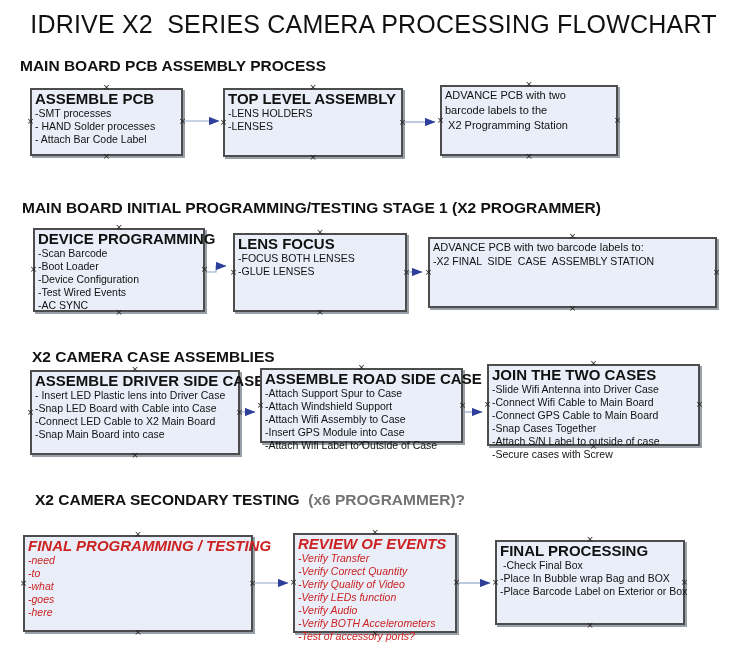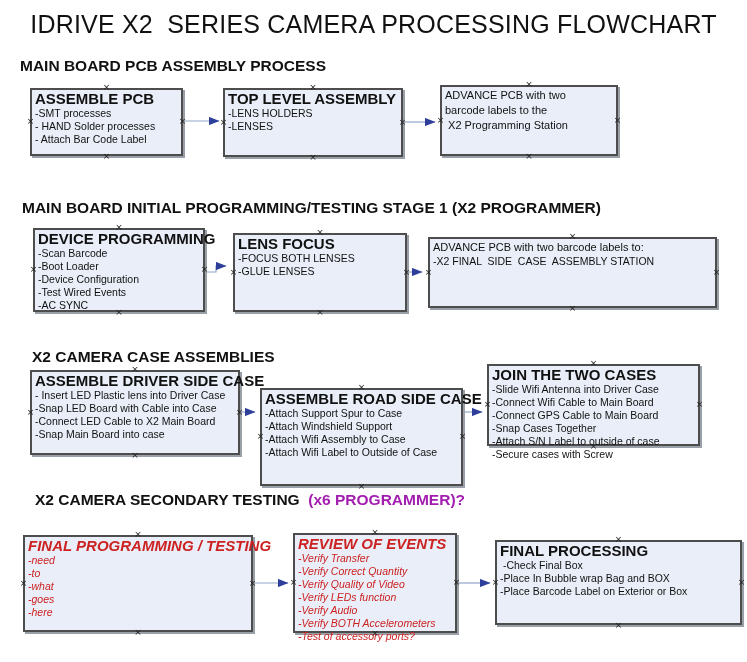--- a/index.html
+++ b/index.html
@@ -12,21 +12,21 @@
     position:relative;width:747px;height:662px;background:#fff;overflow:hidden;
     font-family:"Liberation Sans",sans-serif;color:var(--black-text);
   }
   .title{
     position:absolute;left:0;right:0;top:10px;text-align:center;
     font-size:25px;font-weight:normal;white-space:pre;letter-spacing:0.2px;
   }
   .sec{
     position:absolute;font-size:15.5px;font-weight:bold;white-space:pre;
   }
-  .sec .redtxt{color:#a21caf;}
+  .sec .redtxt{color:#737373;}
   .box{
     position:absolute;box-sizing:border-box;background:var(--box-fill);
     border:2px solid var(--box-border);box-shadow:2px 2px 0 var(--box-shadow);
     padding:1px 3px 0 3px;
   }
   .box::before,.box::after{
     content:"\00d7";position:absolute;left:50%;transform:translateX(-50%);
     font:9px "DejaVu Sans",sans-serif;line-height:9px;color:#222;
   }
   .box::before{top:-7px;}
@@ -127,27 +127,28 @@
   <div class="box" style="left:30px;top:370px;width:210px;height:85px">
     <i class="anchor al"></i>
       <i class="anchor ar"></i>
     <div class="bh">ASSEMBLE DRIVER SIDE CASE</div>
     <div class="bi">- Insert LED Plastic lens into Driver Case</div>
     <div class="bi">-Snap LED Board with Cable into Case</div>
     <div class="bi">-Connect LED Cable to X2 Main Board</div>
     <div class="bi">-Snap Main Board into case</div>
   </div>
 
-  <div class="box" style="left:260px;top:388px;width:203px;height:98px">
+  <div class="box" style="left:260px;top:368px;width:203px;height:75px">
     <i class="anchor al"></i>
       <i class="anchor ar"></i>
     <div class="bh">ASSEMBLE ROAD SIDE CASE</div>
     <div class="bi">-Attach Support Spur to Case</div>
     <div class="bi">-Attach Windshield Support</div>
     <div class="bi">-Attach Wifi Assembly to Case</div>
+    <div class="bi">-Insert GPS Module into Case</div>
     <div class="bi">-Attach Wifi Label to Outside of Case</div>
   </div>
 
   <div class="box" style="left:487px;top:364px;width:213px;height:82px">
     <i class="anchor al"></i>
       <i class="anchor ar"></i>
     <div class="bh">JOIN THE TWO CASES</div>
     <div class="bi">-Slide Wifi Antenna into Driver Case</div>
     <div class="bi">-Connect Wifi Cable to Main Board</div>
     <div class="bi">-Connect GPS Cable to Main Board</div>
@@ -173,21 +174,21 @@
     <div class="bh">REVIEW OF EVENTS</div>
     <div class="bi">-Verify Transfer</div>
     <div class="bi">-Verify Correct Quantity</div>
     <div class="bi">-Verify Quality of Video</div>
     <div class="bi">-Verify LEDs function</div>
     <div class="bi">-Verify Audio</div>
     <div class="bi">-Verify BOTH Accelerometers</div>
     <div class="bi">-Test of accessory ports?</div>
   </div>
 
-  <div class="box" style="left:495px;top:540px;width:247px;height:85px">
+  <div class="box" style="left:495px;top:540px;width:190px;height:85px">
     <i class="anchor al"></i>
       <i class="anchor ar"></i>
     <div class="bh">FINAL PROCESSING</div>
     <div class="bi"> -Check Final Box</div>
     <div class="bi">-Place In Bubble wrap Bag and BOX</div>
     <div class="bi">-Place Barcode Label on Exterior or Box</div>
   </div>
 
 </div>
 

